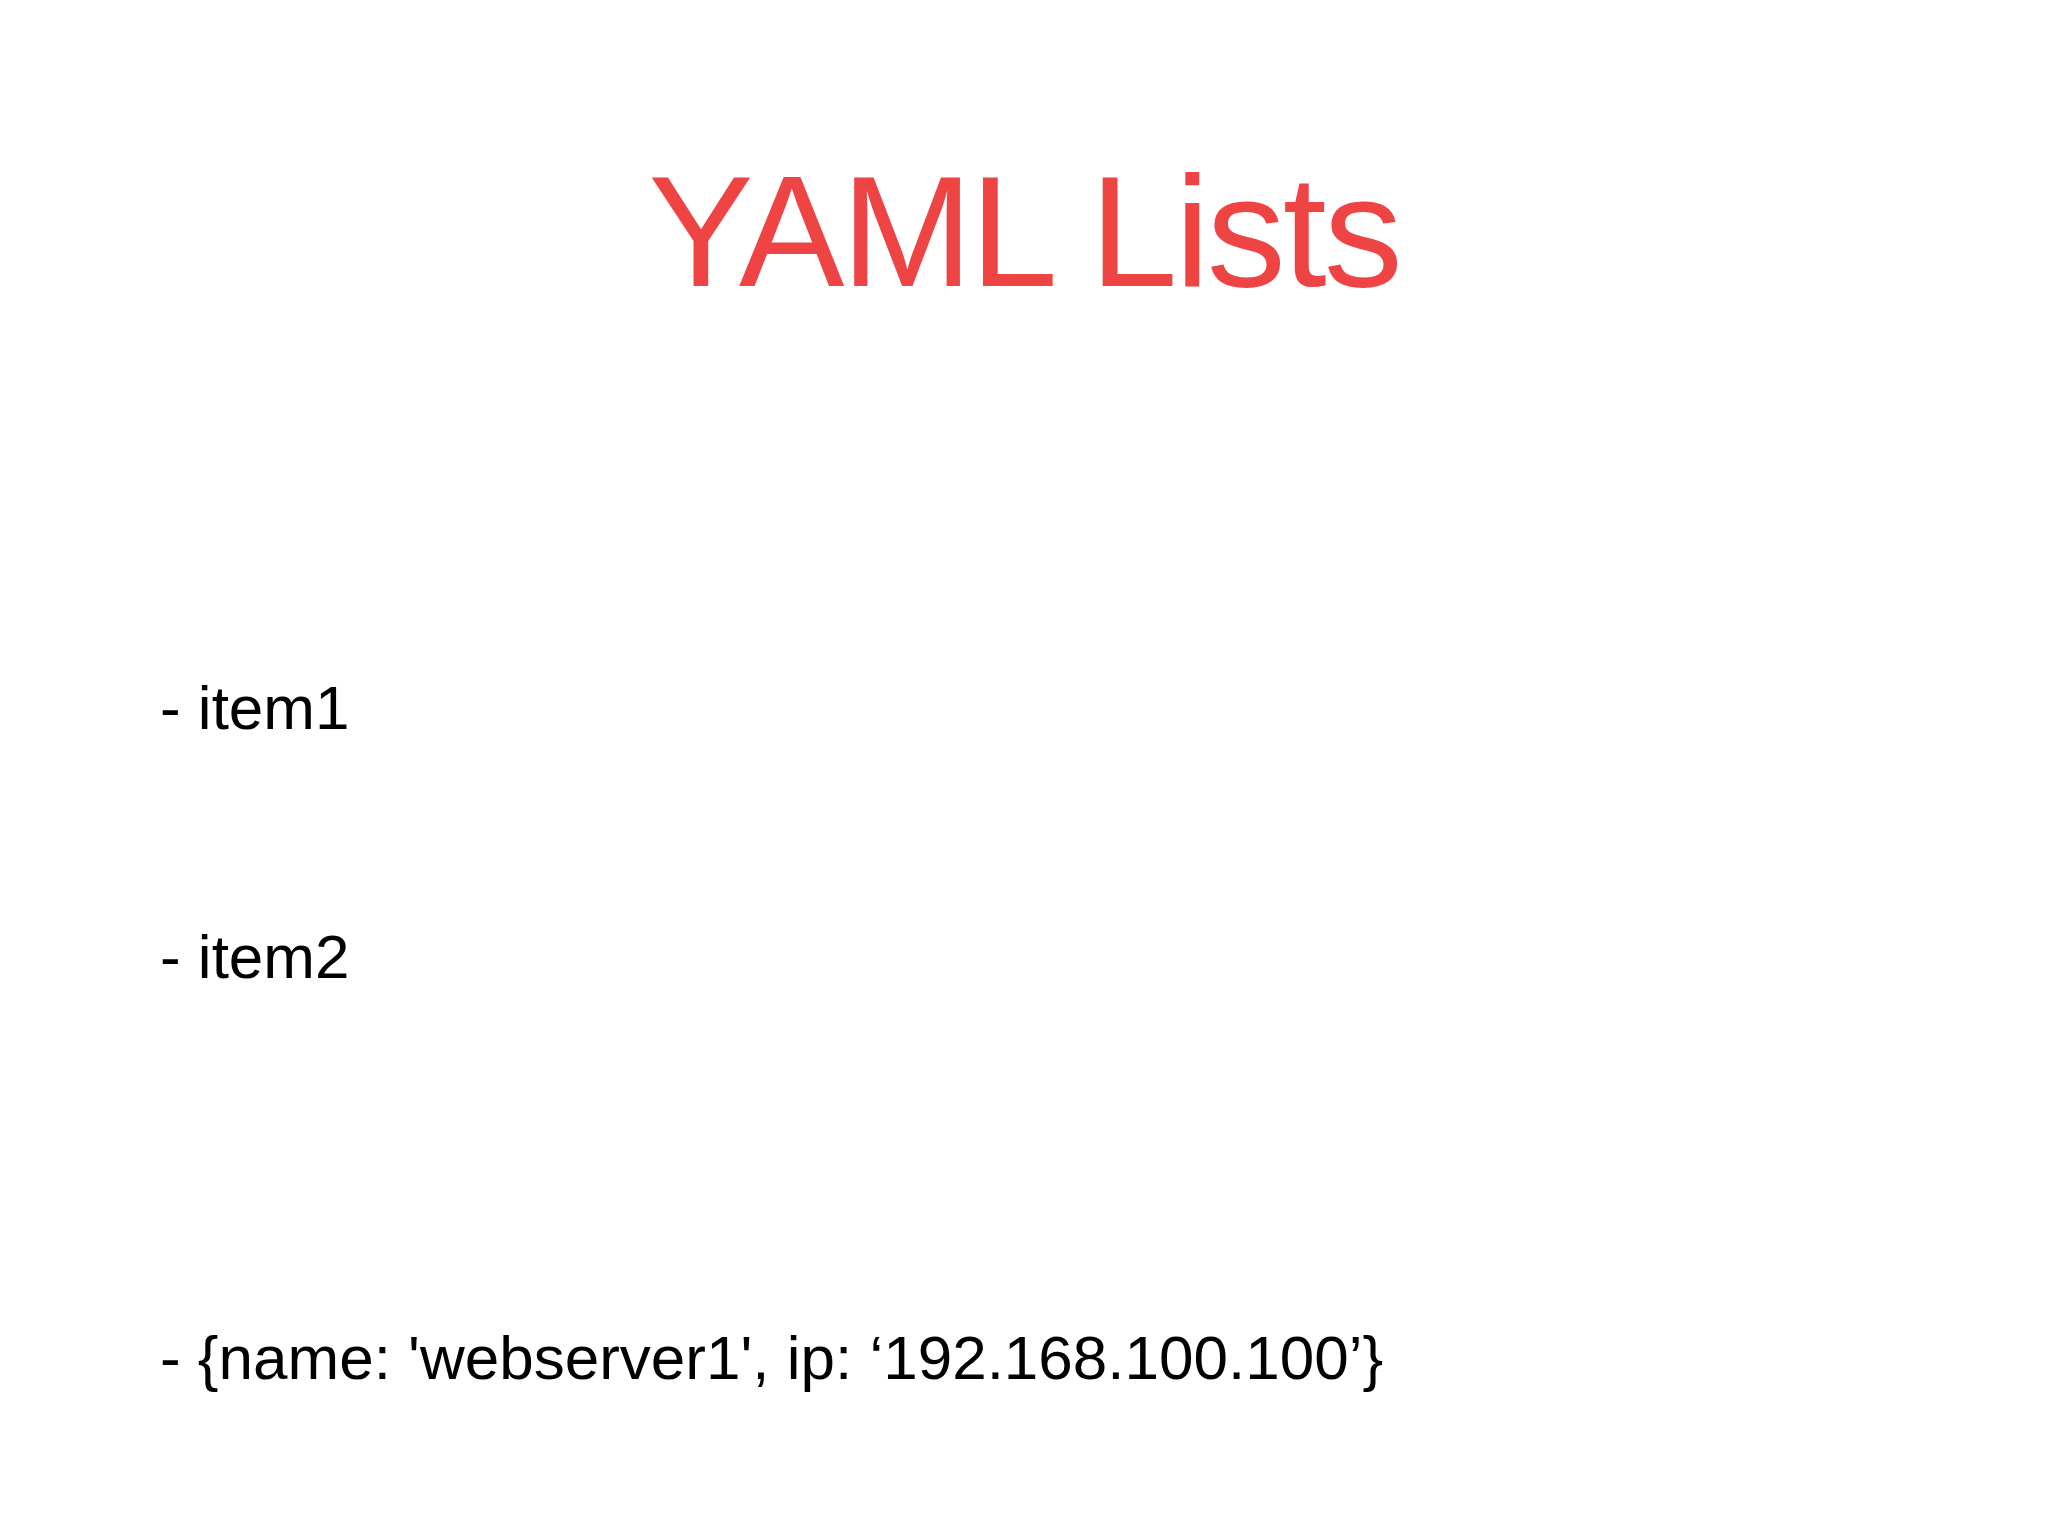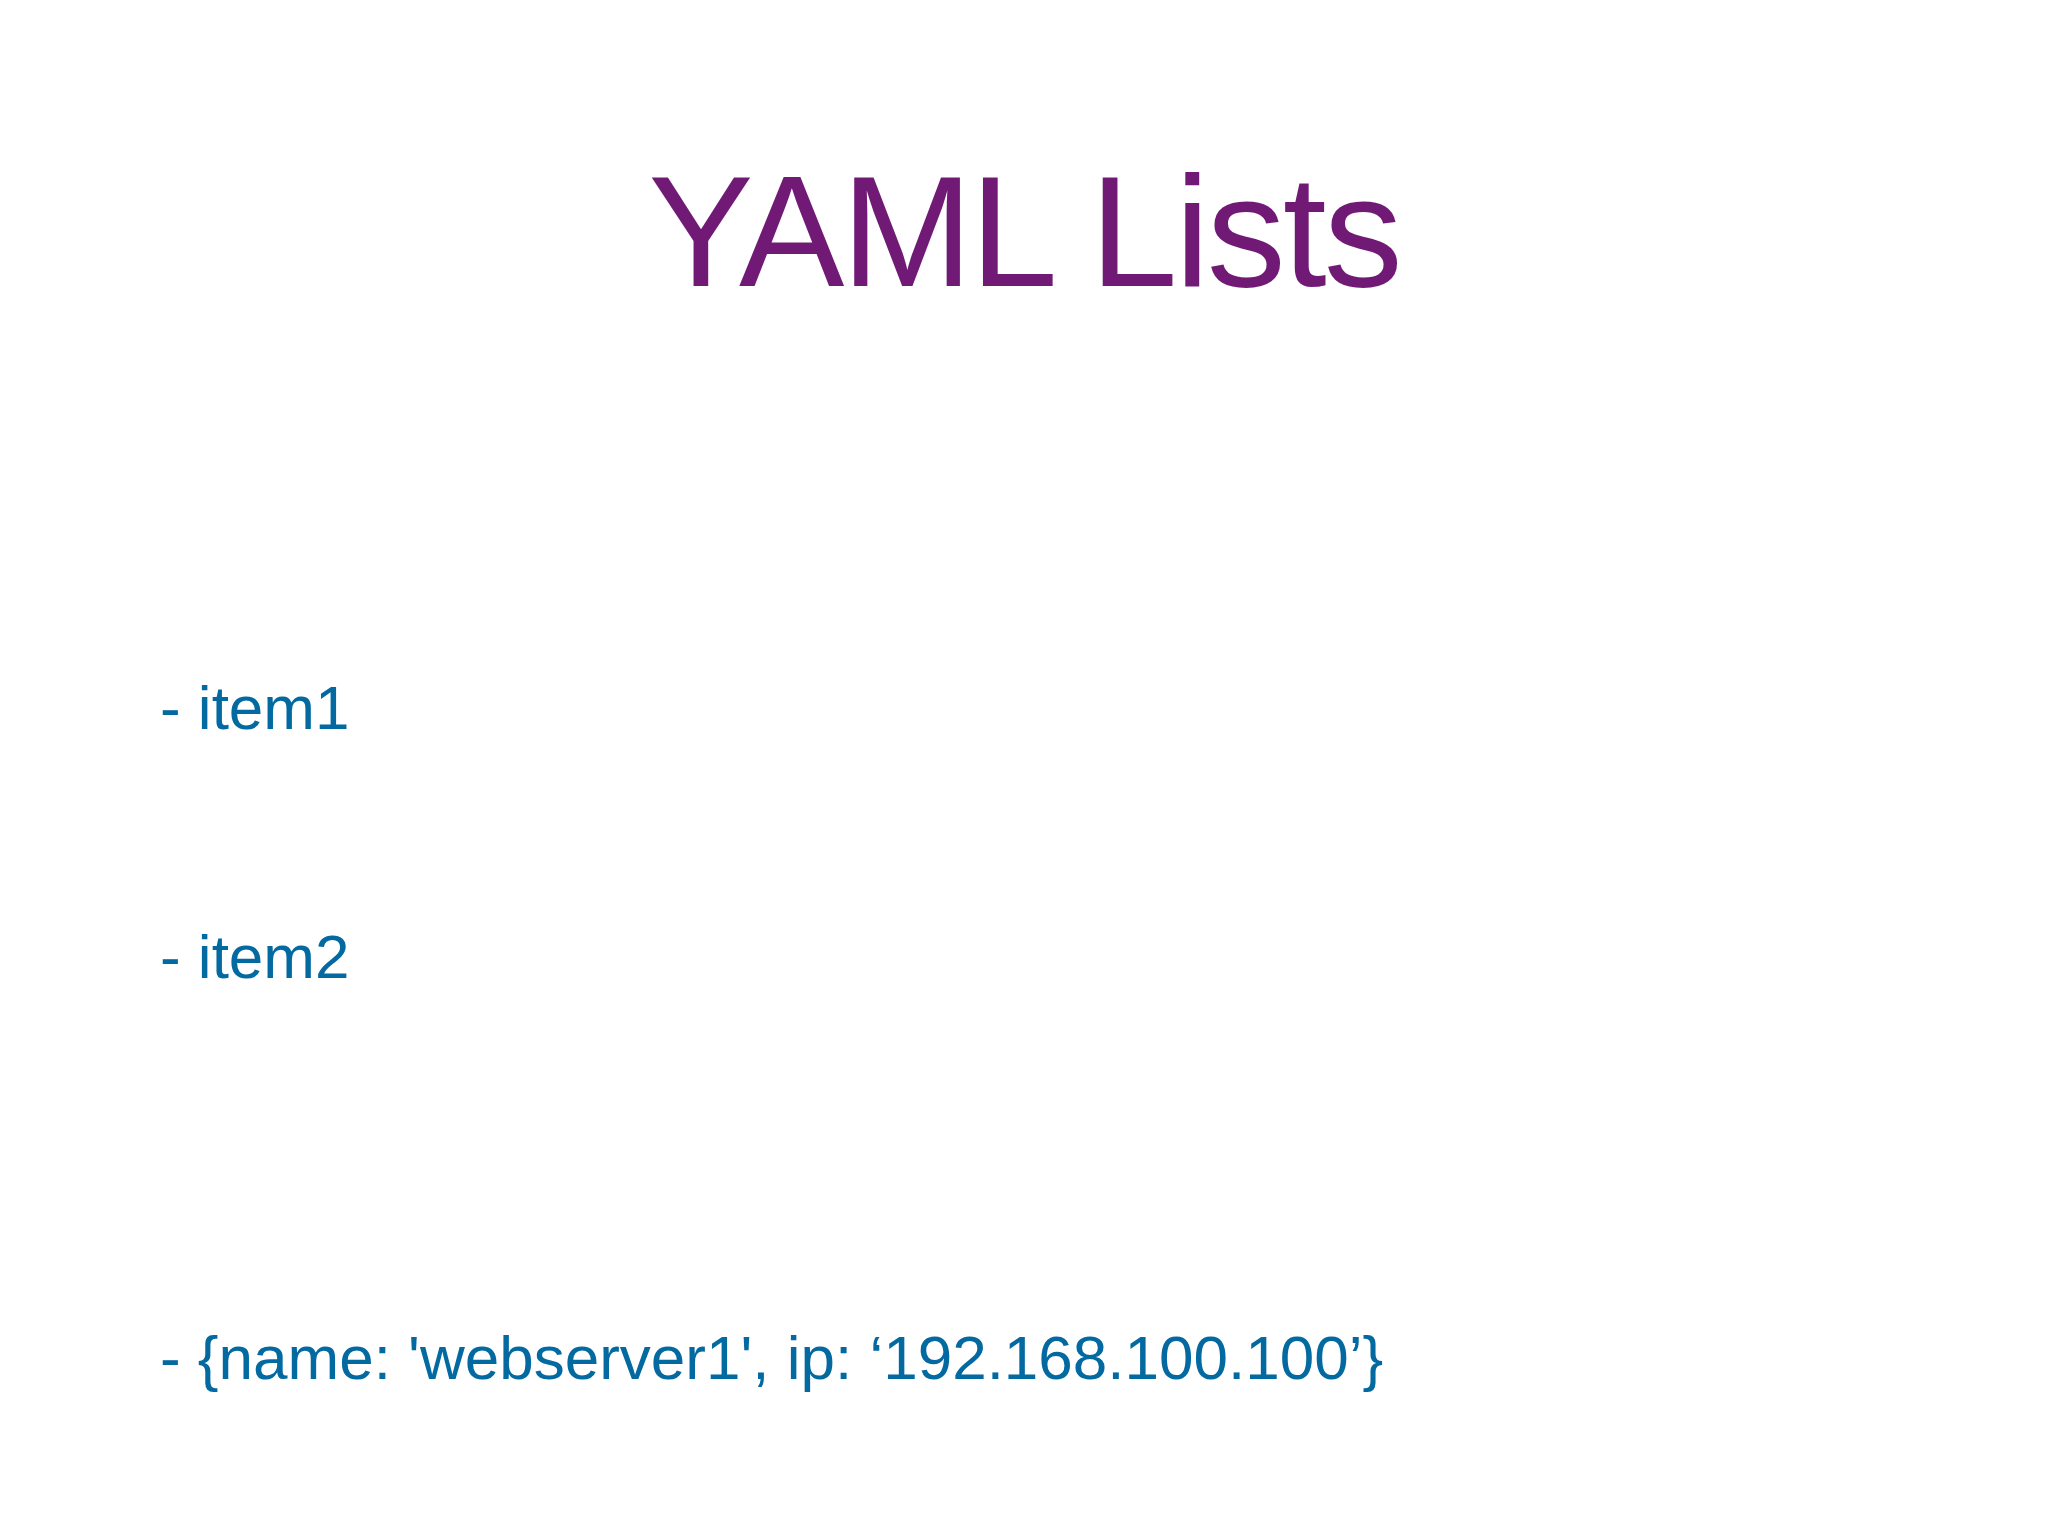--- a/index.html
+++ b/index.html
@@ -21,30 +21,30 @@
     top: 152px;
     left: 0;
     width: 100%;
     margin: 0;
     text-align: center;
     font-size: 158px;
     font-weight: 300;
     letter-spacing: -3px;
     line-height: 1;
     white-space: nowrap;
-    color: #701a75;
+    color: #ef4444;
   }
   .block {
     position: absolute;
     left: 160px;
     font-size: 62px;
     font-weight: 300;
     line-height: 83px;
     white-space: pre;
-    color: #0369a1;
+    color: #000000;
   }
   .block-simple { top: 500px; }
   .block-inline { top: 906px; }
   .block-dict   { top: 1150px; }
 </style>
 </head>
 <body>
 
 <div class="slide">
 

